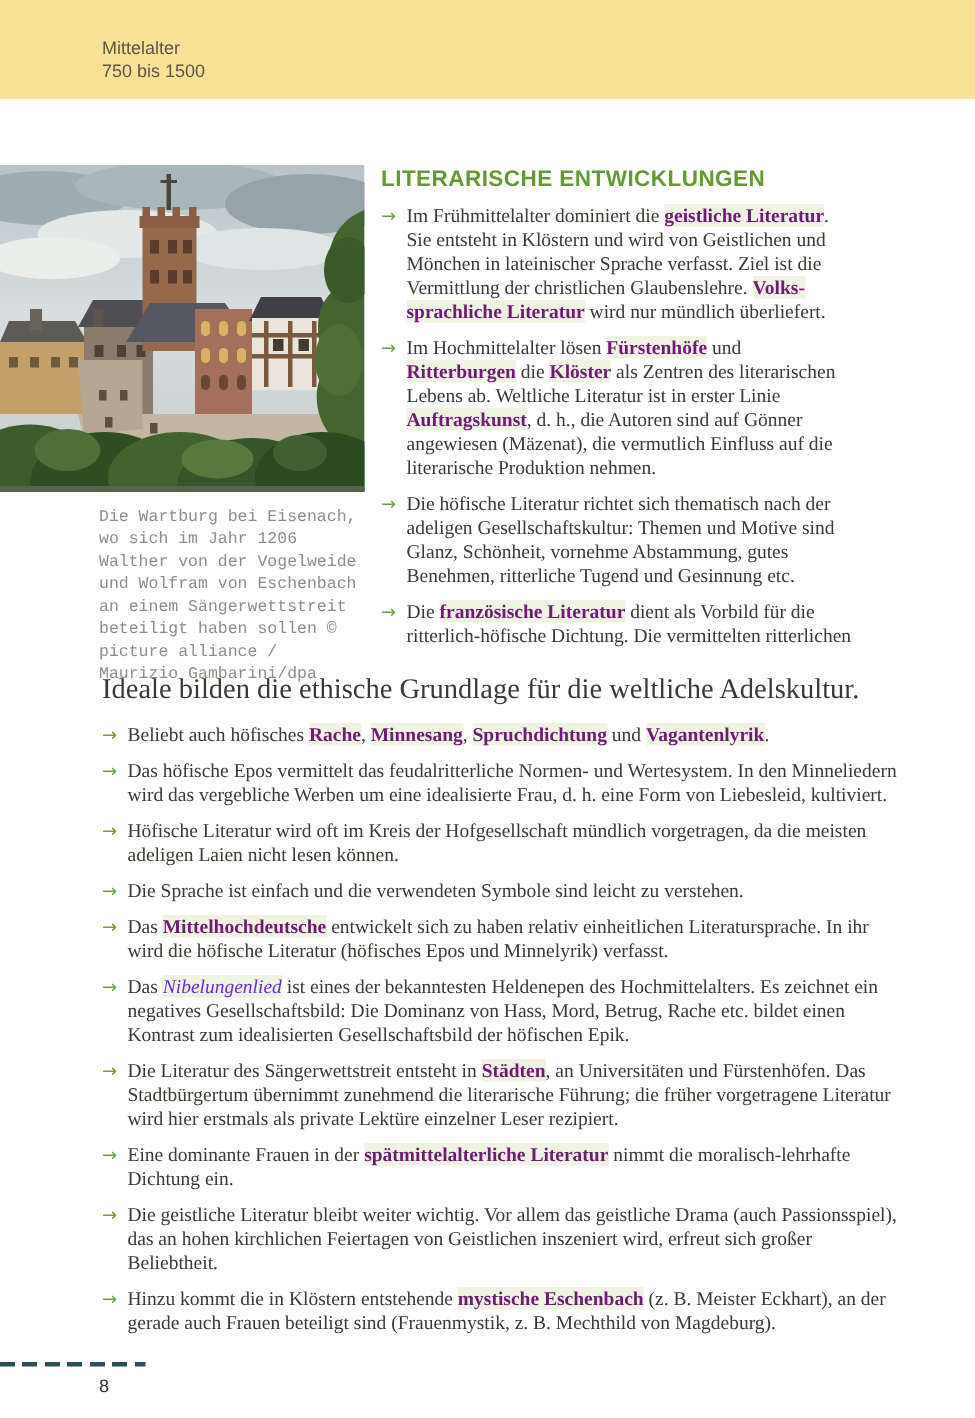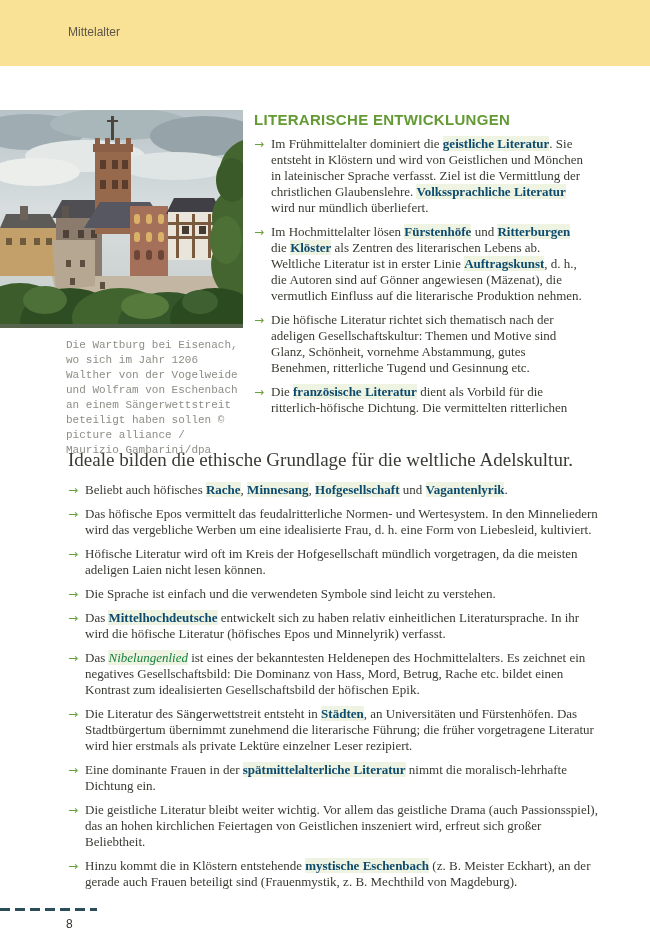--- a/index.html
+++ b/index.html
@@ -26,42 +26,42 @@
   .figure-col{width:243px;flex:0 0 243px;margin:0;}
   .photo{width:243px;height:218px;display:block;}
   .photo svg{display:block;}
   .figcaption{
     margin-top:10px;
     padding-left:66px;
     font-family:Liberation Mono, monospace;
     font-size:11px;line-height:15px;color:#8e8d86;
     width:175px;
   }
-  .text-col{flex:1;margin-left:11px;margin-right:64px;min-width:0;}
+  .text-col{flex:1;margin-left:11px;margin-right:80px;min-width:0;}
   h1.heading{
     margin:1px 0 8px 0;
     font-family:"Liberation Sans", sans-serif;
     font-size:15px;font-weight:bold;letter-spacing:0.3px;
     color:#649a33;
   }
   ul.bullets{list-style:none;margin:0;padding:0;}
   ul.bullets li{
     position:relative;
     padding-left:17px;
     margin:0 0 8px 0;
     font-size:13px;line-height:16px;
   }
   ul.bullets li .arrow{
     position:absolute;left:0;top:0;
     color:#6aa23f;
     font-family:"DejaVu Sans", sans-serif;
     font-size:12px;
   }
-  .term{color:#0c4a6e;font-weight:bold;background:#eef3e2;}
-  .title-i{color:#15803d;font-style:italic;background:#eef3e2;}
+  .term{color:#701a75;font-weight:bold;background:#eef3e2;}
+  .title-i{color:#6d28d9;font-style:italic;background:#eef3e2;}
   .continuation{
     margin:-6px 52px 8px 68px;
     font-size:19px;line-height:16px;
   }
   .bullets-full-wrap{margin:14px 52px 0 68px;}
   
   .footer{position:absolute;left:0;bottom:14px;width:100%;}
   .dashes{
     width:97px;height:3px;
     background:repeating-linear-gradient(90deg,#2b4d59 0 10px,transparent 10px 15px);
@@ -72,20 +72,21 @@
     font-size:12px;color:#33322c;
   }
 </style>
 </head>
 <body>
 
 <div class="page">
 
   <header class="band">
     <div>Mittelalter</div>
+    <div>750 bis 1500</div>
   </header>
 
   <div class="content">
 
     <section class="top-section">
 
       <figure class="figure-col">
         <div class="photo">
 
           <svg width="243" height="218" viewBox="0 0 243 218" xmlns="http://www.w3.org/2000/svg">
@@ -192,21 +193,21 @@
             <li><span class="arrow">→</span><span class="txt">Die </span><span class="term">französische Literatur</span><span class="txt"> dient als Vorbild für die ritterlich-höfische Dichtung. Die vermittelten ritterlichen</span></li>
           </ul>
       </div>
 
     </section>
 
     <div class="continuation">Ideale bilden die ethische Grundlage für die weltliche Adelskultur.</div>
 
     <div class="bullets-full-wrap">
       <ul class="bullets" id="bullets-full">
-          <li><span class="arrow">→</span><span class="txt">Beliebt auch höfisches </span><span class="term">Rache</span><span class="txt">, </span><span class="term">Minnesang</span><span class="txt">, </span><span class="term">Hofgesellschaft</span><span class="txt"> und </span><span class="term">Vagantenlyrik</span><span class="txt">.</span></li>
+          <li><span class="arrow">→</span><span class="txt">Beliebt auch höfisches </span><span class="term">Rache</span><span class="txt">, </span><span class="term">Minnesang</span><span class="txt">, </span><span class="term">Spruchdichtung</span><span class="txt"> und </span><span class="term">Vagantenlyrik</span><span class="txt">.</span></li>
           <li><span class="arrow">→</span><span class="txt">Das höfische Epos vermittelt das feudalritterliche Normen- und Wertesystem. In den Minneliedern wird das vergebliche Werben um eine idealisierte Frau, d. h. eine Form von Liebesleid, kultiviert.</span></li>
           <li><span class="arrow">→</span><span class="txt">Höfische Literatur wird oft im Kreis der Hofgesellschaft mündlich vorgetragen, da die meisten adeligen Laien nicht lesen können.</span></li>
           <li><span class="arrow">→</span><span class="txt">Die Sprache ist einfach und die verwendeten Symbole sind leicht zu verstehen.</span></li>
           <li><span class="arrow">→</span><span class="txt">Das </span><span class="term">Mittelhochdeutsche</span><span class="txt"> entwickelt sich zu haben relativ einheitlichen Literatursprache. In ihr wird die höfische Literatur (höfisches Epos und Minnelyrik) verfasst.</span></li>
           <li><span class="arrow">→</span><span class="txt">Das </span><span class="title-i">Nibelungenlied</span><span class="txt"> ist eines der bekanntesten Heldenepen des Hochmittelalters. Es zeichnet ein negatives Gesellschaftsbild: Die Dominanz von Hass, Mord, Betrug, Rache etc. bildet einen Kontrast zum idealisierten Gesellschaftsbild der höfischen Epik.</span></li>
           <li><span class="arrow">→</span><span class="txt">Die Literatur des Sängerwettstreit entsteht in </span><span class="term">Städten</span><span class="txt">, an Universitäten und Fürsten­höfen. Das Stadtbürgertum übernimmt zunehmend die literarische Führung; die früher vorgetragene Literatur wird hier erstmals als private Lektüre einzelner Leser rezipiert.</span></li>
           <li><span class="arrow">→</span><span class="txt">Eine dominante Frauen in der </span><span class="term">spätmittelalterliche Literatur</span><span class="txt"> nimmt die moralisch-lehrhafte Dichtung ein.</span></li>
           <li><span class="arrow">→</span><span class="txt">Die geistliche Literatur bleibt weiter wichtig. Vor allem das geistliche Drama (auch Passionsspiel), das an hohen kirchlichen Feiertagen von Geistlichen inszeniert wird, erfreut sich großer Beliebtheit.</span></li>
           <li><span class="arrow">→</span><span class="txt">Hinzu kommt die in Klöstern entstehende </span><span class="term">mystische Eschenbach</span><span class="txt"> (z. B. Meister Eckhart), an der gerade auch Frauen beteiligt sind (Frauenmystik, z. B. Mechthild von Magdeburg).</span></li>
         </ul>

